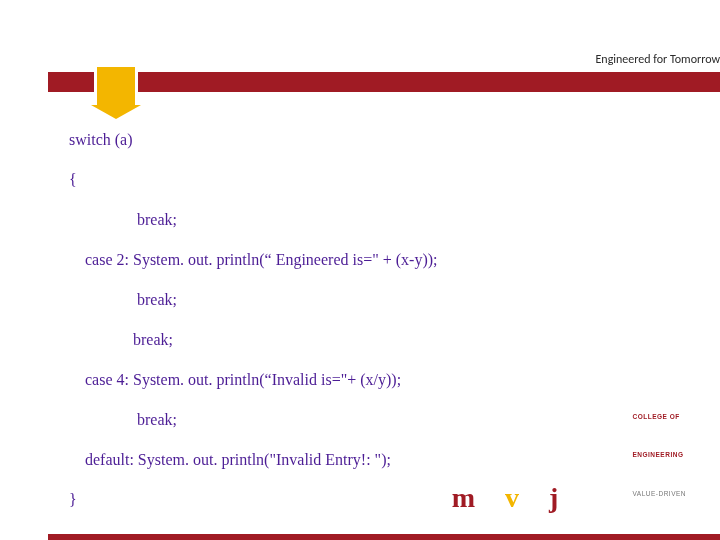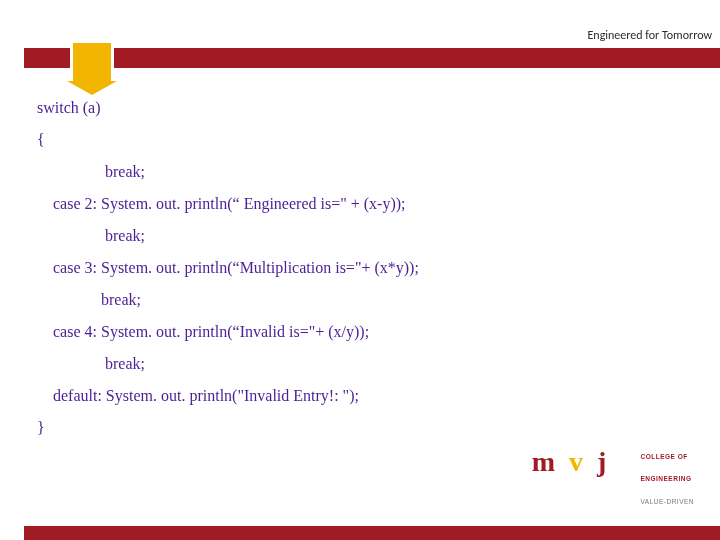--- a/index.html
+++ b/index.html
@@ -1,15 +1,15 @@
 <!DOCTYPE html>
 <html><head>
 <meta charset="utf-8">
 <style>
-  * { margin: 8px; padding: 0; box-sizing: border-box; }
+  * { margin: 16px; padding: 0; box-sizing: border-box; }
   body {
     width: 720px;
     height: 540px;
     background: #ffffff;
     font-family: "Times New Roman", Times, serif;
     position: relative;
     overflow: hidden;
   }
   .header-bar {
     position: absolute;
@@ -76,22 +76,22 @@
     left: 0;
     width: 100%;
     height: 22px;
     background: #a01b24;
   }
   .logo {
     position: absolute;
     bottom: 26px;
     right: 18px;
     display: flex;
-    align-items: flex-start;
-    gap: 4px;
+    align-items: flex-end;
+    gap: 12px;
   }
   .logo-mark {
     font-family: Georgia, "Times New Roman", serif;
     font-size: 28px;
     font-weight: 700;
     color: #a01b24;
     letter-spacing: -2px;
     position: relative;
   }
   .logo-mark .v-shape {
@@ -117,21 +117,20 @@
 <div class="corner-tab">
     <div class="tab-border-tri"></div>
   </div>
 
 <div class="code-block">
   <div class="code-line">switch (a)</div>
   <div class="code-line">{</div>
   <div class="code-line">                 break;</div>
   <div class="code-line">    case 2: System. out. println(“ Engineered is=" + (x-y));</div>
   <div class="code-line">                 break;</div>
-  <div class="code-line">    case 3: System. out. println(“Multiplication is="+ (x*y));</div>
   <div class="code-line">                break;</div>
   <div class="code-line">    case 4: System. out. println(“Invalid is="+ (x/y));</div>
   <div class="code-line">                 break;</div>
   <div class="code-line">    default: System. out. println("Invalid Entry!: ");</div>
   <div class="code-line"></div>
   <div class="code-line">}</div>
 </div>
 
 <div class="logo">
   <span class="logo-mark">

